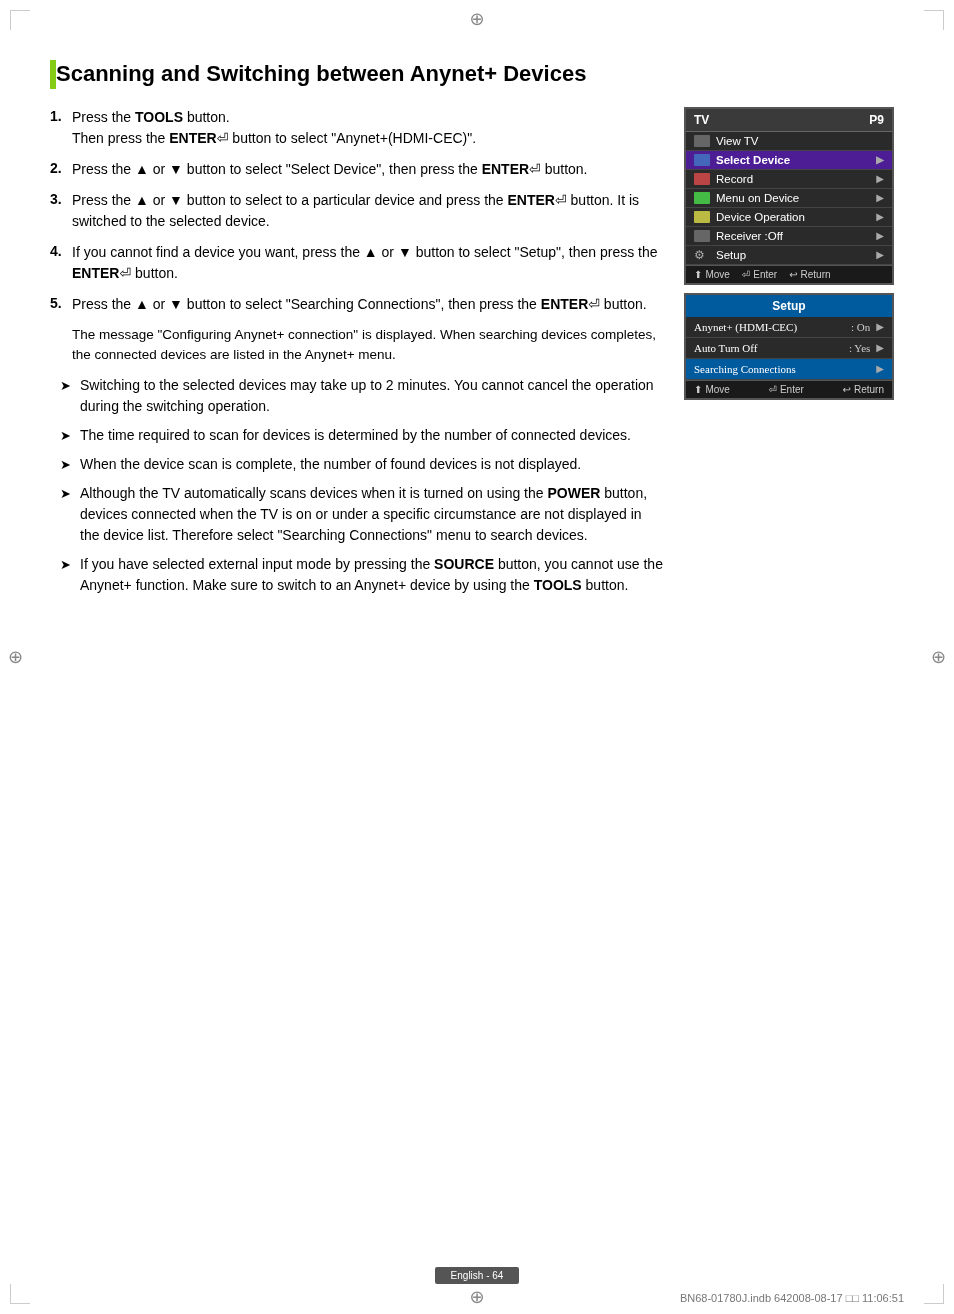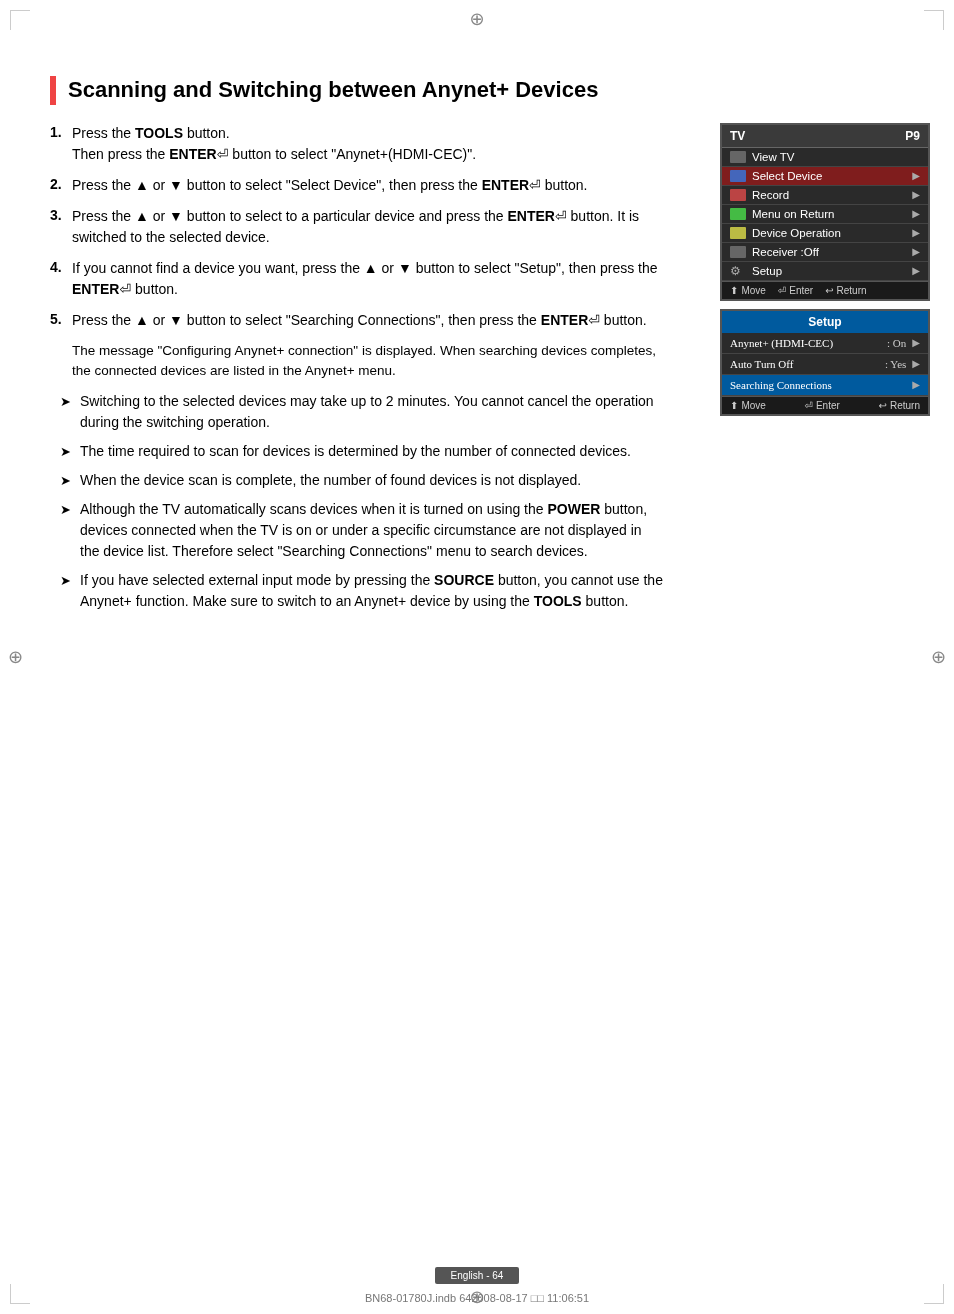--- a/index.html
+++ b/index.html
@@ -42,25 +42,24 @@
       top: 60px;
       left: 50px;
       right: 50px;
       bottom: 60px;
     }
 
     
     .page-title {
       font-size: 22px;
       font-weight: bold;
-      border-left: 6px solid #ef4444;
-      padding-left: 12px;
+      border-left: 6px solid #84cc16;
+      padding-left: 0;
       margin-bottom: 18px;
       line-height: 1.3;
-      margin-top: 16px;
     }
 
     
     .main-layout {
       display: flex;
       gap: 20px;
     }
 
     .steps-column {
       flex: 1;
@@ -117,21 +116,20 @@
       margin-bottom: 8px;
       font-size: 13.5px;
       line-height: 1.5;
     }
 
     
     .tv-menu-container {
       display: flex;
       flex-direction: column;
       gap: 8px;
-      margin-left: 36px;
     }
 
     
     .tv-menu {
       border: 2px solid #555;
       background: #2a2a2a;
       color: #fff;
       font-size: 11.5px;
       width: 210px;
     }
@@ -147,21 +145,22 @@
     }
 
     .tv-menu-item {
       display: flex;
       padding: 3px 8px;
       border-bottom: 1px solid #444;
       position: relative;
     }
 
     .tv-menu-item.selected {
-      background: #7f1d1d;
+      background: #4c1d95;
+      font-weight: bold;
     }
 
     .tv-menu-item-icon {
       width: 16px;
       height: 12px;
       background: #666;
       margin-right: 6px;
       flex-shrink: 0;
       border-radius: 1px;
     }
@@ -277,21 +276,21 @@
       border-radius: 2px;
     }
 
     
     .footer-info {
       position: absolute;
       bottom: 10px;
       left: 50px;
       right: 50px;
       display: flex;
-      justify-content: center;
+      justify-content: flex-end;
       font-size: 11px;
       color: #777;
     }
 
     
     .reg-mark-left {
       position: absolute;
       left: 8px;
       top: 50%;
       transform: translateY(-50%);
@@ -439,21 +438,21 @@
           </div>
 
           <div class="tv-menu-item">
             <div class="tv-menu-item-icon red"></div>
             <span class="tv-menu-item-label">Record</span>
             <span class="tv-menu-item-arrow">▶</span>
           </div>
 
           <div class="tv-menu-item">
             <div class="tv-menu-item-icon green"></div>
-            <span class="tv-menu-item-label">Menu on Return</span>
+            <span class="tv-menu-item-label">Menu on Device</span>
             <span class="tv-menu-item-arrow">▶</span>
           </div>
 
           <div class="tv-menu-item">
             <div class="tv-menu-item-icon yellow"></div>
             <span class="tv-menu-item-label">Device Operation</span>
             <span class="tv-menu-item-arrow">▶</span>
           </div>
 
           <div class="tv-menu-item">

